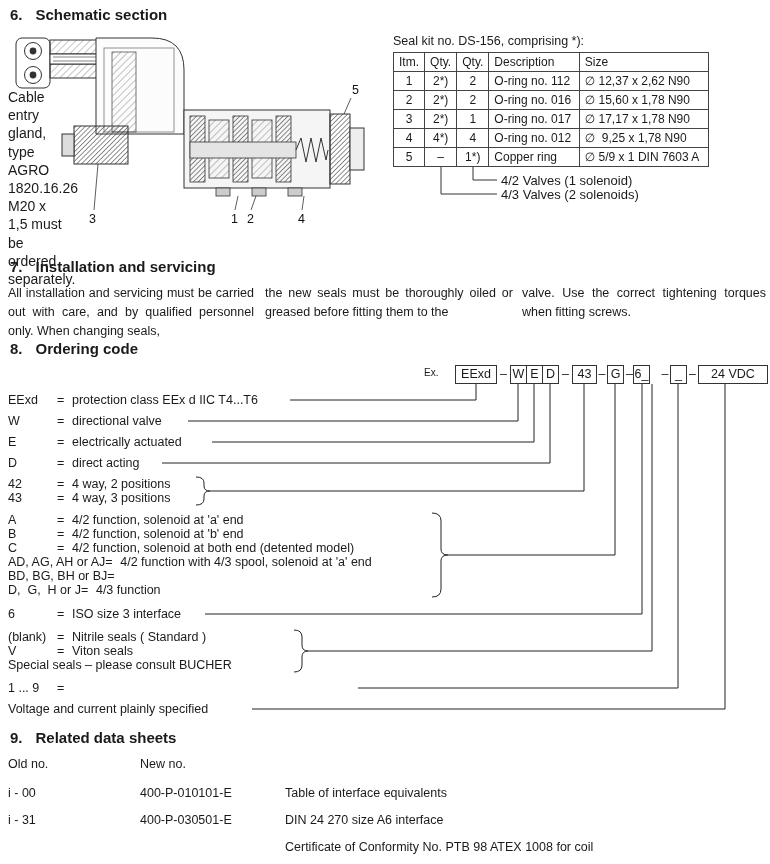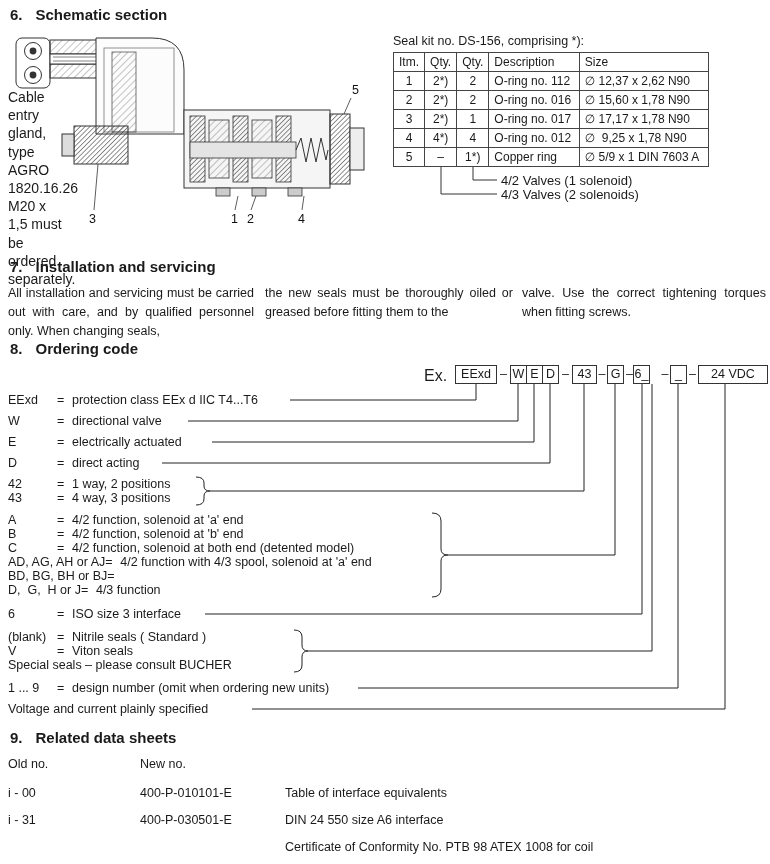--- a/index.html
+++ b/index.html
@@ -12,21 +12,21 @@
   .sealtbl{border-collapse:collapse;margin-top:4px}
   .sealtbl th,.sealtbl td{border:1px solid #444;padding:2px 5px;font-size:12px;font-weight:400;text-align:left;white-space:pre}
   .sealtbl .c{text-align:center}
   .w1{width:32px}.w2{width:32px}.w3{width:32px}.w4{width:114px}.w5{width:162px}
   .fnotes{position:relative;height:42px}
   .fnotes svg{position:absolute;left:0;top:0}
   .fnotes .lbl{position:absolute;left:108px;font-size:13px;white-space:pre}
   .icol{position:absolute;top:284px;font-size:12.5px;line-height:1.5;text-align:justify}
   .ordering{position:absolute;left:0;top:360px;width:770px;height:364px}
   .ordering>svg{position:absolute;left:0;top:0}
-  .exlabel{position:absolute;left:424px;top:7px;font-size:16px}
+  .exlabel{position:absolute;left:424px;top:7px;font-size:10px}
   .obox{position:absolute;top:5px;height:19px;line-height:17px;border:1px solid #333;text-align:center;font-size:12.5px;white-space:pre}
   .odash{position:absolute;top:5px;height:19px;line-height:19px;text-align:center;font-size:12.5px}
   .oline{position:absolute;left:8px;display:flex;height:14px;font-size:12.5px;line-height:14px}
   .code{white-space:pre;min-width:49px}
   .sep{min-width:15px;white-space:pre}
   .desc{white-space:pre}
   .rel{position:absolute;font-size:12.5px;white-space:pre}
   svg text{font-family:"Liberation Sans",sans-serif;font-size:12.5px;fill:#111}
 </style>
 </head>
@@ -226,21 +226,21 @@
         <span class="desc">electrically actuated</span>
       </div>
     <div class="oline" style="top:96px">
         <span class="code">D</span>
         <span class="sep">=</span>
         <span class="desc">direct acting</span>
       </div>
     <div class="oline" style="top:117px">
         <span class="code">42</span>
         <span class="sep">=</span>
-        <span class="desc">1 way, 2 positions</span>
+        <span class="desc">4 way, 2 positions</span>
       </div>
     <div class="oline" style="top:131px">
         <span class="code">43</span>
         <span class="sep">=</span>
         <span class="desc">4 way, 3 positions</span>
       </div>
     <div class="oline" style="top:153px">
         <span class="code">A</span>
         <span class="sep">=</span>
         <span class="desc">4/2 function, solenoid at 'a' end</span>
@@ -285,21 +285,20 @@
         <span class="desc">Viton seals</span>
       </div>
     <div class="oline" style="top:298px">
         <span class="code">Special seals – please consult BUCHER</span>
         <span class="sep"></span>
         <span class="desc"></span>
       </div>
     <div class="oline" style="top:321px">
         <span class="code">1 ... 9</span>
         <span class="sep">=</span>
-        <span class="desc">design number (omit when ordering new units)</span>
       </div>
     <div class="oline" style="top:342px">
         <span class="code">Voltage and current plainly specified</span>
         <span class="sep"></span>
         <span class="desc"></span>
       </div>
   </div>
 
   <div class="sec" style="left:10px;top:729px">
     <span>9.</span>
@@ -308,19 +307,19 @@
 
   <span class="rel" style="left:8px;top:757px">Old no.</span>
   <span class="rel" style="left:140px;top:757px">New no.</span>
 
   <span class="rel" style="left:8px;top:786px">i - 00</span>
   <span class="rel" style="left:140px;top:786px">400-P-010101-E</span>
   <span class="rel" style="left:285px;top:786px">Table of interface equivalents</span>
 
   <span class="rel" style="left:8px;top:813px">i - 31</span>
   <span class="rel" style="left:140px;top:813px">400-P-030501-E</span>
-  <span class="rel" style="left:285px;top:813px">DIN 24 550 size A6 interface</span>
+  <span class="rel" style="left:285px;top:813px">DIN 24 270 size A6 interface</span>
 
   <span class="rel" style="left:8px;top:840px"></span>
   <span class="rel" style="left:140px;top:840px"></span>
   <span class="rel" style="left:285px;top:840px">Certificate of Conformity No. PTB 98 ATEX 1008 for coil</span>
 
 </div>
 
 </body></html>

